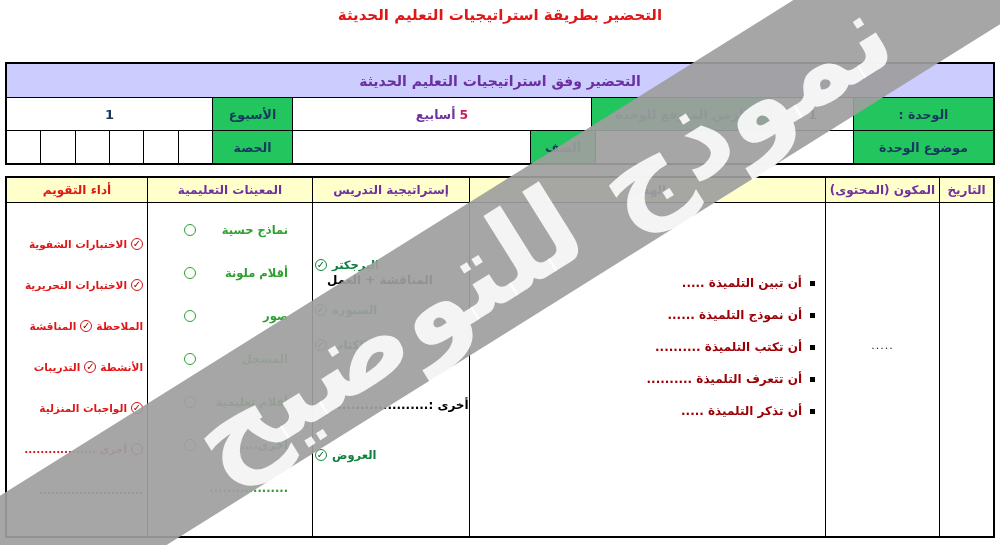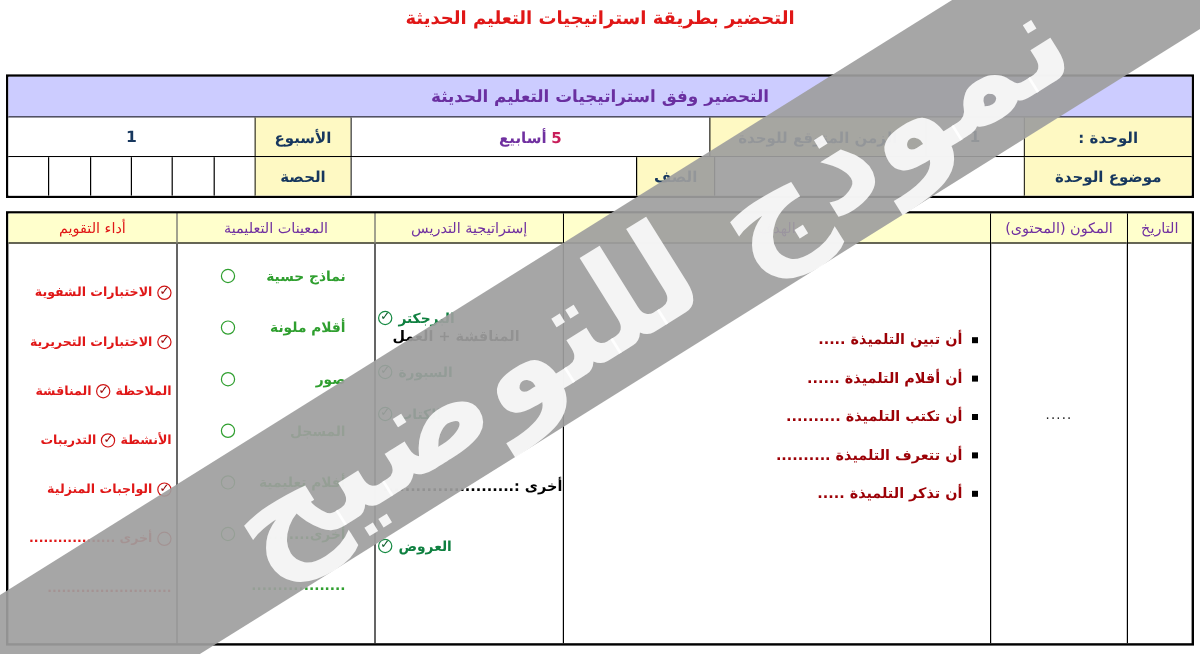--- a/index.html
+++ b/index.html
@@ -13,40 +13,40 @@
   
   .hdr{position:absolute;top:62px;right:5px;width:990px;border:2px solid #000;
        box-sizing:border-box;background:#fff;}
   .row-a{height:33px;background:#ccccff;border-bottom:1px solid #000;display:flex;
          align-items:center;justify-content:center;font-size:14px;font-weight:bold;color:#6a2fa0;}
   .frow{display:flex;height:32px;}
   .row-b{border-bottom:1px solid #000;}
   .cell{display:flex;align-items:center;justify-content:center;border-left:1px solid #000;
         box-sizing:border-box;font-weight:bold;}
   .cell:last-child{border-left:none;}
-  .lbl{background:#fef9c3;color:#17375e;font-size:12.5px;}
+  .lbl{background:#22c55e;color:#17375e;font-size:12.5px;}
   .val{background:#fff;color:#17375e;font-size:13px;}
   .w140{flex:0 0 140px}.w82{flex:0 0 82px}.w180{flex:0 0 180px}.w80{flex:0 0 80px}
   .w205{flex:0 0 205px}.w65{flex:0 0 65px}.w238{flex:0 0 238px}.grow{flex:1 1 auto}
   .num-red{color:#c81e5a;font-size:12.5px;margin-left:4px;}
   .unit-purple{color:#7030a0;font-size:12.5px;}
   .pboxes{padding:0;}
   .pboxes-inner{display:flex;width:100%;height:100%;}
   .pcell{flex:1;border-left:1px solid #000;box-sizing:border-box;}
   .pcell:last-child{border-left:none;}
 
   
   .main{position:absolute;top:176px;right:5px;width:990px;height:362px;border:2px solid #000;
         box-sizing:border-box;display:flex;background:#fff;}
   .col{display:flex;flex-direction:column;border-left:1px solid #000;box-sizing:border-box;}
   .col:last-child{border-left:none;}
   .cday{flex:0 0 78px}.cdate{flex:0 0 54px}.ccomp{flex:0 0 114px}.cobj{flex:1 1 auto}
   .cstrat{flex:0 0 157px}.caids{flex:0 0 165px}.ceval{flex:0 0 140px}
   .col-h{height:25px;flex:none;background:#ffffcc;border-bottom:1px solid #000;display:flex;
-         align-items:center;justify-content:center;font-size:12px;font-weight:normal;
+         align-items:center;justify-content:center;font-size:12px;font-weight:bold;
          color:#7030a0;box-sizing:border-box;text-align:center;}
   .col-h.red{color:#e01717;}
   .col-b{flex:1;position:relative;}
 
   .obj-list{padding:73px 10px 0;display:flex;flex-direction:column;gap:18px;}
   .obj-row{display:flex;align-items:center;gap:8px;height:14px;color:#9c0006;
            font-weight:bold;font-size:12px;white-space:nowrap;}
   .sq{width:5px;height:5px;background:#000;flex:none;}
 
   .comp-dots{position:absolute;top:136px;left:0;right:0;text-align:center;
@@ -146,21 +146,21 @@
     <div class="col cobj">
       <div class="col-h">الهدف</div>
       <div class="col-b">
         <div class="obj-list">
             <div class="obj-row">
               <span class="sq"></span>
               <span>أن تبين التلميذة .....</span>
             </div>
             <div class="obj-row">
               <span class="sq"></span>
-              <span>أن أقلام التلميذة ......</span>
+              <span>أن نموذج التلميذة ......</span>
             </div>
             <div class="obj-row">
               <span class="sq"></span>
               <span>أن تكتب التلميذة ..........</span>
             </div>
             <div class="obj-row">
               <span class="sq"></span>
               <span>أن تتعرف التلميذة ..........</span>
             </div>
             <div class="obj-row">

